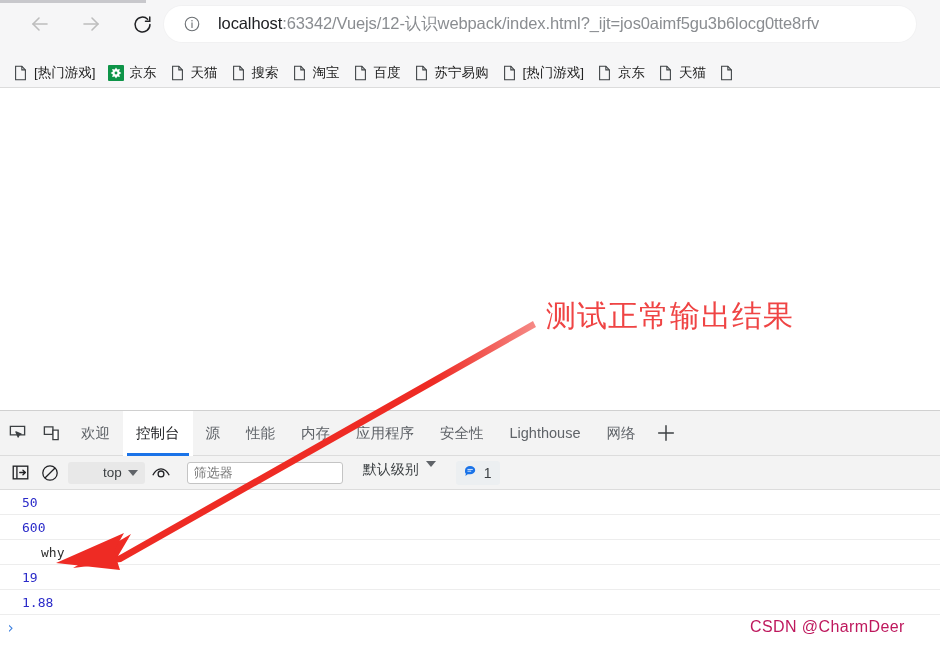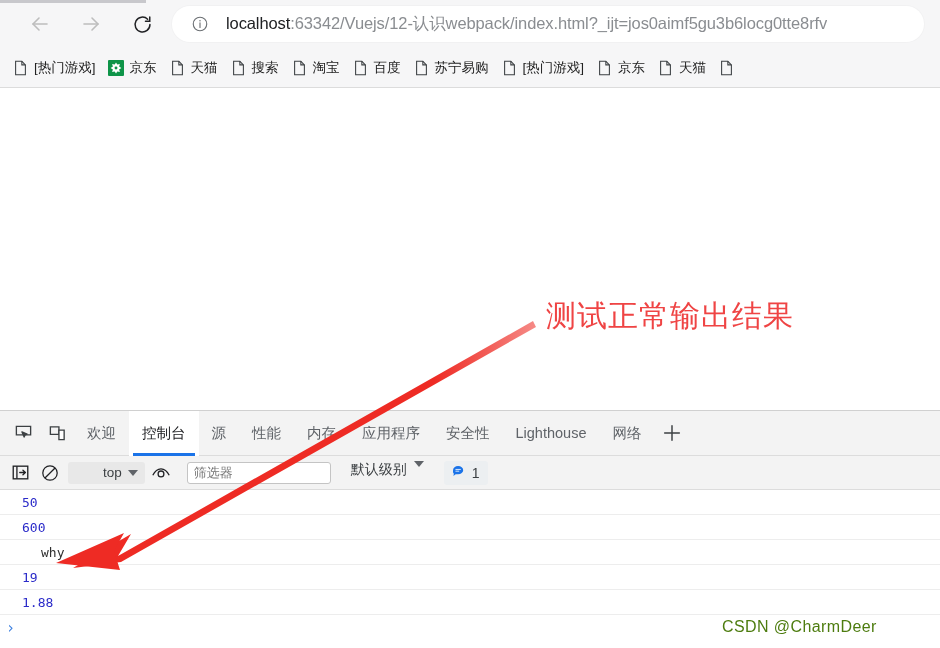--- a/index.html
+++ b/index.html
@@ -24,21 +24,21 @@
     position:absolute; top:8px; width:32px; height:32px;
     display:flex; align-items:center; justify-content:center;
     border-radius:50%; cursor:pointer;
   }
   #back-btn { left:24px; }
   #fwd-btn  { left:75px; }
   #reload-btn { left:126px; }
   .nav-btn svg { display:block; }
 
   .omnibox {
-    position:absolute; top:6px; left:172px; width:752px; height:36px;
+    position:absolute; top:6px; left:164px; width:752px; height:36px;
     background:#ffffff; border-radius:18px;
     display:flex; align-items:center;
     box-shadow: 0 0 0 1px rgba(0,0,0,0.02);
   }
   .omni-info { margin-left:18px; width:20px; height:20px; flex:none;
                display:flex; align-items:center; justify-content:center; }
   .omni-url {
     margin-left:16px; font-size:16.5px; color:#8a8d91;
     white-space:nowrap; overflow:hidden; letter-spacing:-0.1px;
     font-family:"Liberation Sans","DejaVu Sans",sans-serif;
@@ -46,21 +46,21 @@
   .omni-url .host { color:#202124; }
 
   
   .bookmarks-bar {
     position:absolute; top:48px; left:0; width:940px; height:40px;
     background:#f6f6f7; border-bottom:1px solid #dcdcdc;
     display:flex; align-items:center; padding-left:6px;
     overflow:hidden;
   }
   .bookmark {
-    display:flex; align-items:center; height:28px;
+    display:flex; align-items:flex-end; height:28px;
     padding:0 6px; border-radius:4px; cursor:pointer; flex:none;
   }
   .bm-ico { width:17px; height:17px; flex:none; margin-right:5px;
             display:flex; align-items:center; justify-content:center; }
   .bm-label { font-size:13.5px; color:#222; white-space:nowrap;
               font-family:"Liberation Sans","DejaVu Sans",sans-serif; }
   .jd-ico {
     width:16px; height:16px; background:#0e9448; border-radius:1px;
     display:flex; align-items:center; justify-content:center;
   }
@@ -86,21 +86,21 @@
   }
 
   
   .devtools {
     position:absolute; top:410px; left:0; width:940px; height:238px;
     background:#ffffff; border-top:1px solid #d0d0d0;
   }
   .dt-tabbar {
     position:relative; height:45px; background:#f3f3f3;
     border-bottom:1px solid #dcdcdc; display:flex; align-items:center;
-    padding-left:6px;
+    padding-left:0;
   }
   .dt-icon-btn {
     width:34px; height:32px; display:flex; align-items:center;
     justify-content:center; cursor:pointer; flex:none;
   }
   .dt-tab {
     height:45px; padding:0 13px; display:flex; align-items:center;
     justify-content:center; font-size:14.5px; color:#5f6368;
     cursor:pointer; position:relative; flex:none;
     font-family:"Liberation Sans","DejaVu Sans",sans-serif;
@@ -129,21 +129,21 @@
   .ctx-select {
     display:flex; align-items:center; gap:6px; height:22px;
     padding:0 7px; background:#e8e8e8; border-radius:3px;
     cursor:pointer; flex:none; margin-left:2px;
   }
   .ctx-select .lbl { font-size:13.5px; color:#3c4043;
     font-family:"Liberation Sans","DejaVu Sans",sans-serif;margin-left:28px; }
   .caret { width:0;height:0;border-left:5px solid transparent;
     border-right:5px solid transparent;border-top:6px solid #5f6368; }
   .filter-input {
-    width:144px; height:22px; background:#fff; border:1px solid #c4c4c4;
+    width:156px; height:22px; background:#fff; border:1px solid #c4c4c4;
     border-radius:3px; margin-left:10px; padding:0 6px;
     font-size:13px; color:#9aa0a6; flex:none;
     font-family:"Liberation Sans","DejaVu Sans",sans-serif;
     outline:none;
   }
   .lvl-select {
     display:flex; align-items:flex-start; gap:7px; height:24px;
     padding:0 6px; cursor:pointer; flex:none; margin-left:12px;
   }
   .lvl-select .lbl { font-size:14px; color:#3c4043;
@@ -166,22 +166,22 @@
   }
   .log-row.num { color:#2b2bc9; }
   .log-row.str { color:#303030;padding-left:41px; }
   .prompt-row {
     height:26px; display:flex; align-items:center; padding-left:6px;
   }
   .prompt-caret { color:#3b7fe0; font-size:15px;
     font-family:"DejaVu Sans Mono","Liberation Mono",monospace; }
 
   .watermark {
-    position:absolute; left:722px; top:618px;
-    font-size:16px; color:#4d7c0f; letter-spacing:0.4px;
+    position:absolute; left:750px; top:618px;
+    font-size:16px; color:#be185d; letter-spacing:0.4px;
     font-family:"Liberation Sans","DejaVu Sans",sans-serif;
     white-space:nowrap; z-index:60;
   }
 </style>
 </head>
 <body>
 
 <div id="app">
 
   <div class="browser-chrome">

